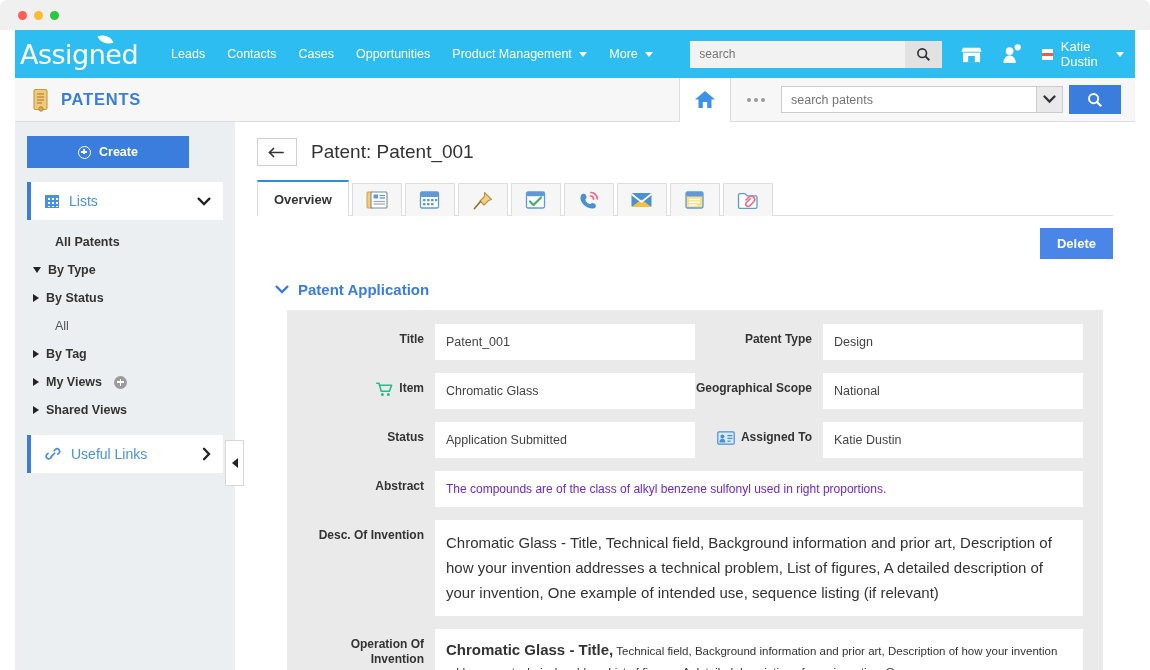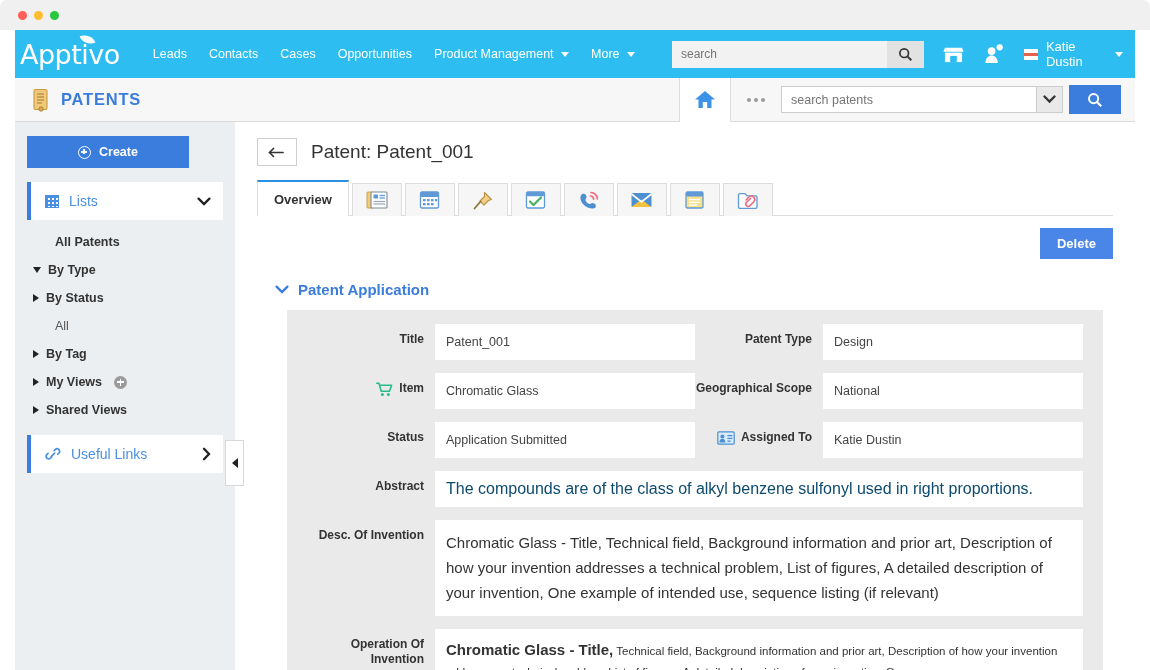--- a/index.html
+++ b/index.html
@@ -290,21 +290,21 @@
     line-height: 15px;
     display: flex; align-items: flex-start; justify-content: flex-end; gap: 6px;
   }
   .flabel .lbl-txt { display: inline-block; }
   .fval {
     flex: 1; background: #ffffff;
     min-height: 34px; padding: 9px 10px;
     font-size: 12.5px; color: #444; line-height: 16px;
     border: 1px solid #ffffff;
   }
-  .fval.wide { font-size: 16px; color: #0c4a6e; }
+  .fval.wide { font-size: 12px; color: #6d28d9; }
   .fval.big { font-size: 15px; line-height: 25px; color: #333; min-height: 96px; }
   .fval.mixed { line-height: 21px; }
   .fval.mixed .lead { font-size: 15px; color: #333; font-weight: bold; }
   .fval.mixed .rest { font-size: 11.5px; color: #333; }
   .frow.full .flabel { width: 128px; }
 
   .cart-icon { flex: none; margin-top: 1px; }
   .idcard-icon { flex: none; margin-top: 1px; }
 </style>
 </head>
@@ -315,21 +315,21 @@
     <span class="tl red"></span>
     <span class="tl yellow"></span>
     <span class="tl green"></span>
   </div>
 </div>
 
 <div class="page-shell">
 
   <div class="topnav">
     <div class="logo">
-      <span>Apptivo</span>
+      <span>Assigned</span>
       <span class="leaf"></span>
     </div>
 
     <a class="navlink">
       <span>Leads</span>
     </a>
     <a class="navlink">
       <span>Contacts</span>
     </a>
     <a class="navlink">

